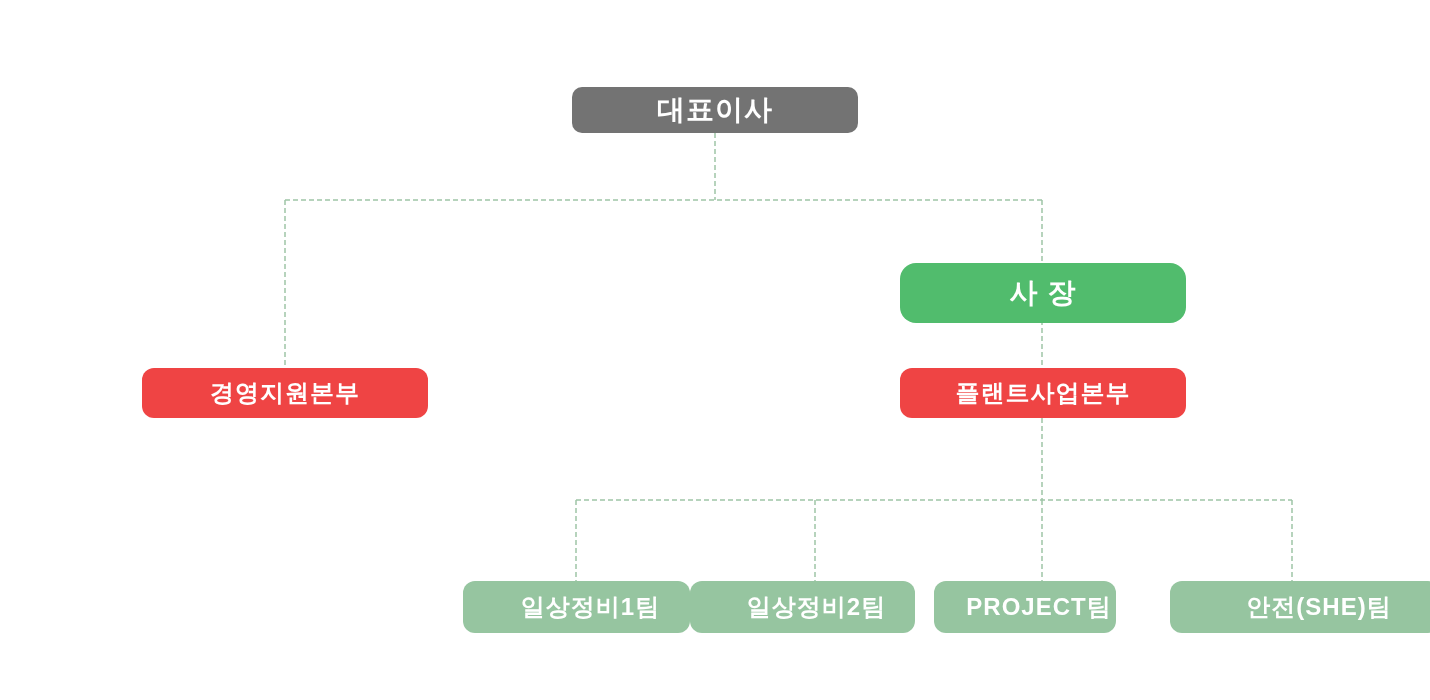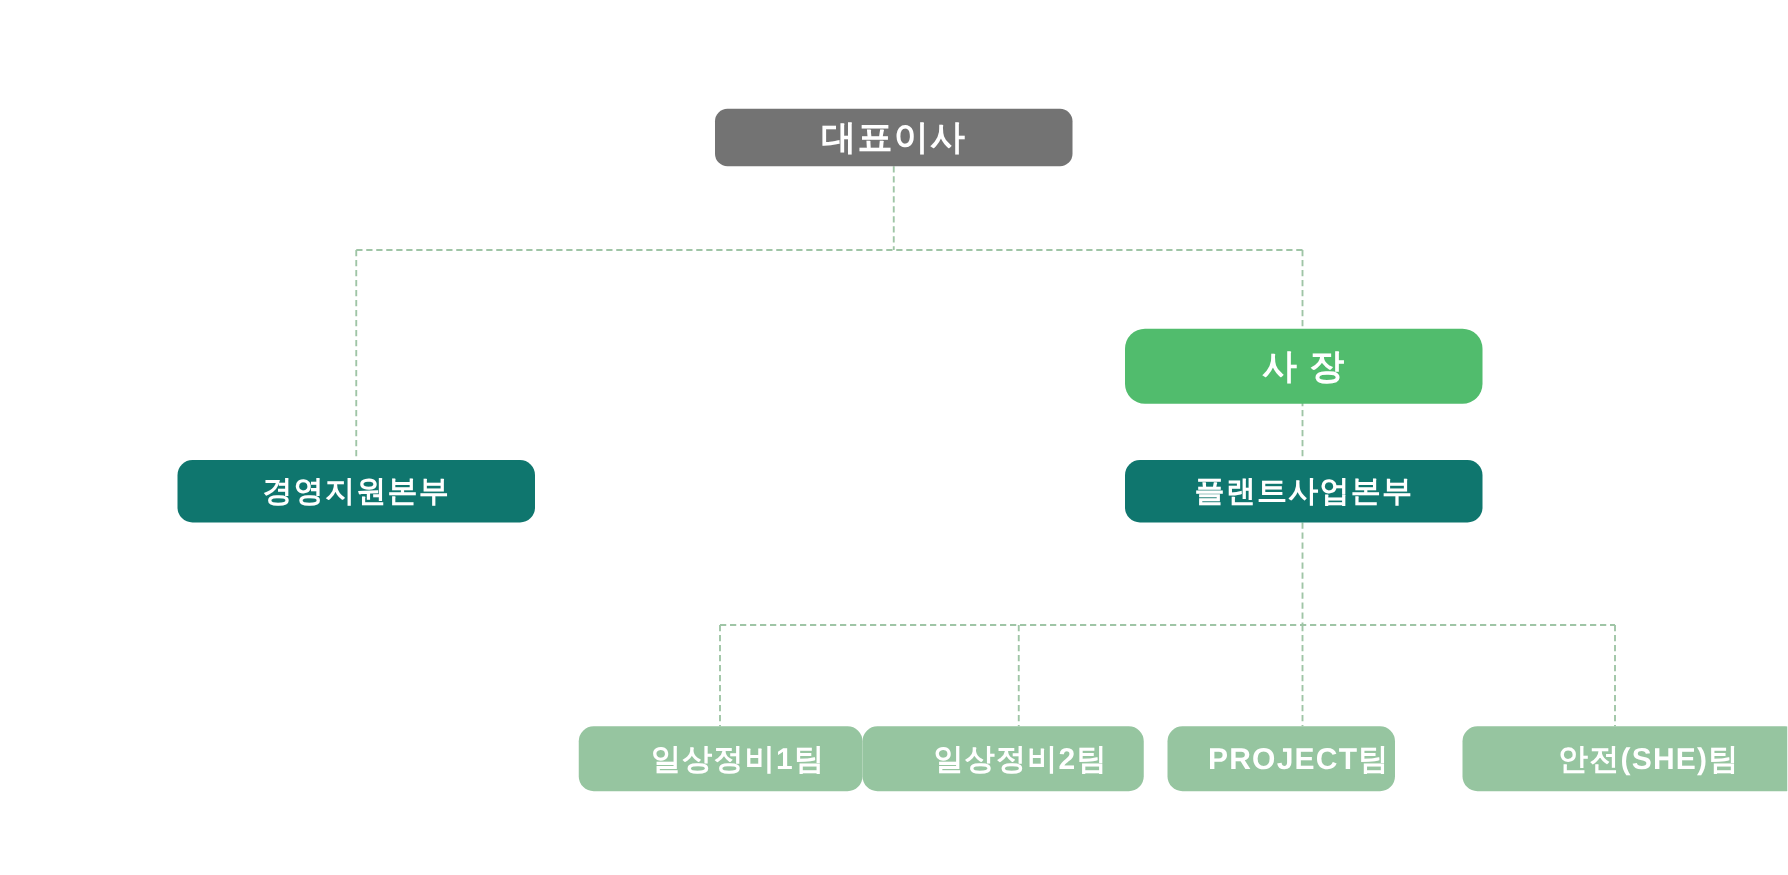--- a/index.html
+++ b/index.html
@@ -43,21 +43,21 @@
     left: 900px; top: 243px;
     width: 286px; height: 60px;
     background: #51BC6D;
     border-radius: 16px;
     font-size: 28px;
     margin-top: 20px;
   }
   .node-division {
     top: 368px;
     width: 286px; height: 50px;
-    background: #0f766e;
+    background: #ef4444;
     border-radius: 12px;
     font-size: 24px;
   }
   .node-division-left  { left: 142px; }
   .node-division-right { left: 900px; }
   .node-team {
     top: 581px;
     height: 52px;
     background: #96C5A0;
     border-radius: 12px;

